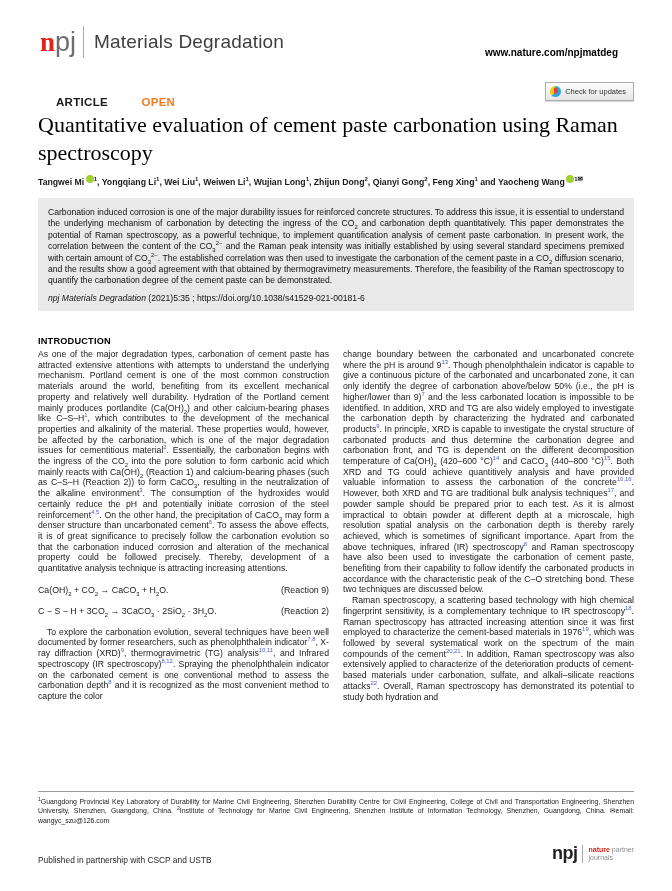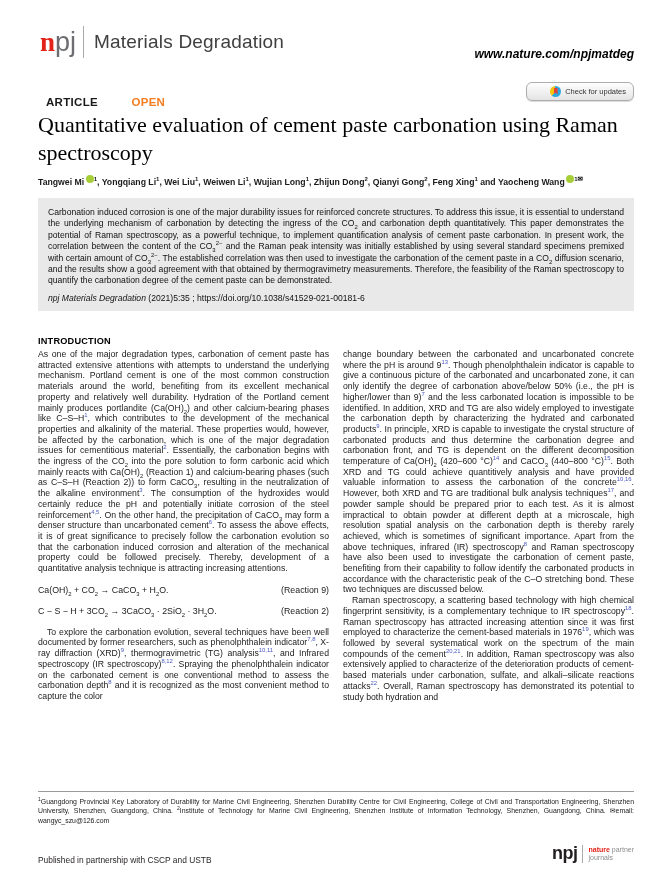--- a/index.html
+++ b/index.html
@@ -6,28 +6,28 @@
   .page{position:relative;width:672px;height:881px;background:#ffffff;
         font-family:"Liberation Sans",sans-serif;color:#1a1a1a;overflow:hidden;}
 
   
   .masthead{position:absolute;top:26px;left:40px;display:flex;align-items:center;}
   .logo-npj{font-size:27px;line-height:30px;}
   .logo-n{font-family:"Liberation Serif",serif;font-weight:bold;color:#e2231a;}
   .logo-pj{color:#6d6e71;}
   .logo-divider{width:1px;height:32px;background:#a7a9ac;margin:0 10px 0 7px;}
   .journal-name{font-size:19px;color:#404040;letter-spacing:.2px;}
-  .website{position:absolute;top:47px;right:38px;font-size:12px;font-weight:bold;color:#000;text-decoration:none;font-style:italic;}
+  .website{position:absolute;top:47px;right:54px;font-size:10px;font-weight:bold;color:#000;text-decoration:none;}
 
   
-  .article-row{position:absolute;top:96px;left:46px;font-size:11.5px;font-weight:bold;letter-spacing:.3px;}
+  .article-row{position:absolute;top:96px;left:56px;font-size:11.5px;font-weight:bold;letter-spacing:.3px;}
   .open-label{color:#f47d20;margin-left:30px;}
   .check-badge{position:absolute;top:82px;right:38px;display:flex;align-items:center;gap:4px;
-      background:linear-gradient(#fefefe,#e4e4e4);border:1px solid #adadad;border-radius:6px;
-      padding:3px 7px 3px 23px;font-size:7.5px;color:#333;cursor:pointer;box-shadow:0 1px 1px rgba(0,0,0,.15);}
+      background:linear-gradient(#fefefe,#e4e4e4);border:1px solid #adadad;border-radius:0;
+      padding:3px 7px 3px 4px;font-size:7.5px;color:#333;cursor:pointer;box-shadow:0 1px 1px rgba(0,0,0,.15);}
   .crossmark{width:11px;height:11px;border-radius:50%;position:relative;flex:0 0 auto;
       background:conic-gradient(#2aa8e0 0 62%,#f6c60e 62% 100%);}
   .crossmark::after{content:'';position:absolute;left:3.5px;top:2px;width:4px;height:6.5px;background:#e2403a;
       clip-path:polygon(0 0,100% 0,100% 100%,50% 68%,0 100%);}
 
   
   .title{position:absolute;top:111px;left:38px;width:586px;margin:0;
       font-family:"Liberation Serif",serif;font-weight:normal;font-size:22px;line-height:27.5px;color:#000;}
   .authors{position:absolute;top:175px;left:38px;width:598px;font-size:8.7px;font-weight:bold;line-height:11px;color:#1a1a1a;}
   .authors sup{font-size:6px;}

